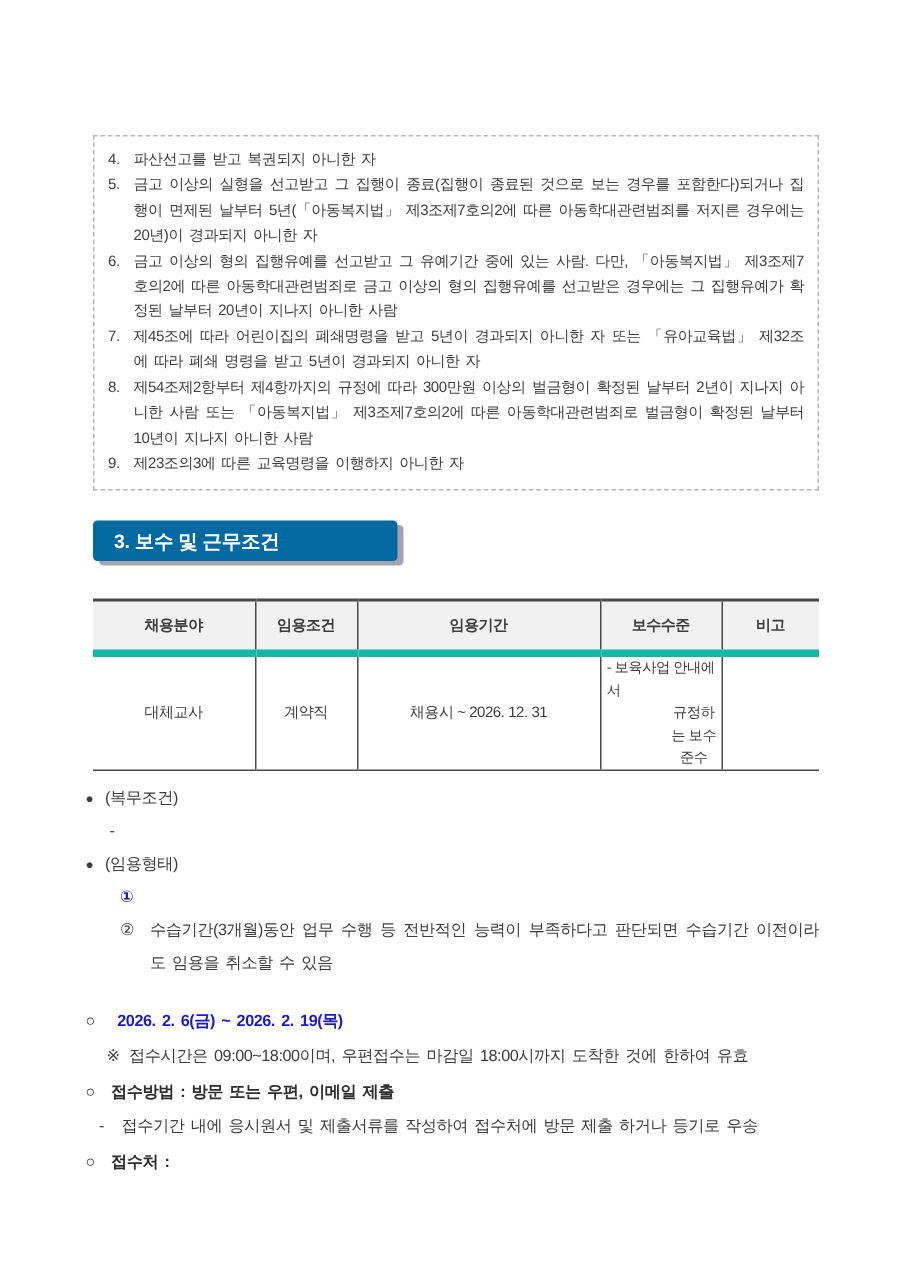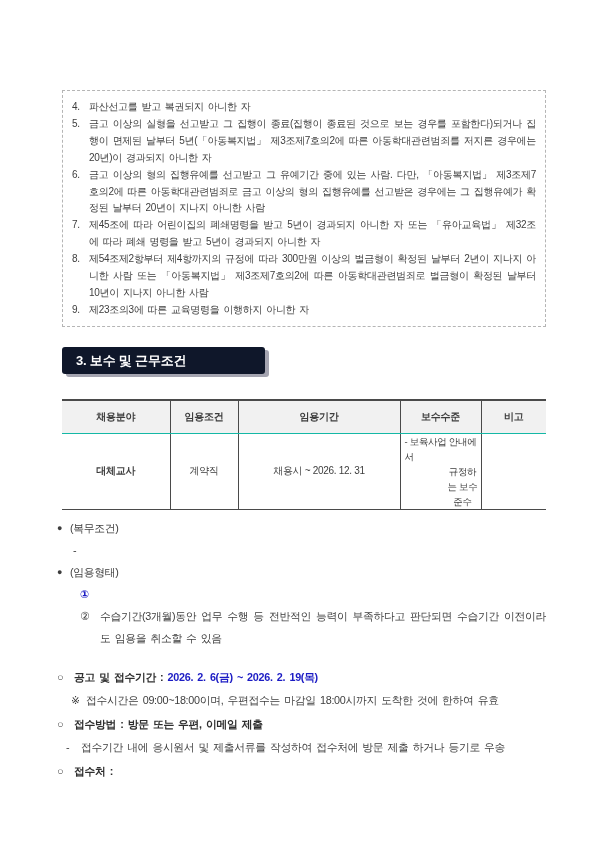--- a/index.html
+++ b/index.html
@@ -26,21 +26,21 @@
     letter-spacing:-0.3px;
     word-spacing:1.5px;
   }
   .box-item .num{flex:none;width:19px;padding-left:2px;box-sizing:border-box;}
   .box-item .txt{flex:1;text-align:justify;}
   
   .section-bar{
     margin-left:62px;
     width:203px;height:27px;
     box-sizing:border-box;
-    background:#0f172a;
+    background:#0369a1;
     border-radius:3px;
     color:#ffffff;
     font-weight:bold;
     font-size:13px;
     line-height:27px;
     padding-left:14px;
     letter-spacing:-0.2px;
     box-shadow:4px 3px 0 #a4a4b0;
   }
   .bar-pay{margin-top:20px;}
@@ -52,33 +52,33 @@
     border-collapse:collapse;
     table-layout:fixed;
     font-size:10px;
     letter-spacing:-0.3px;
   }
   .pay-table th{
     background:#f1f1f1;
     font-weight:bold;
     height:32px;
     border-top:2px solid #4a4a4a;
-    border-bottom:1px solid #14b8a6;
+    border-bottom:5px solid #14b8a6;
     text-align:center;
     padding:0 2px;
   }
   .pay-table td{
     height:49px;
     border-bottom:1.5px solid #4a4a4a;
     text-align:center;
     vertical-align:middle;
     padding:0 2px;
   }
   .pay-table th + th, .pay-table td + td{border-left:1px solid #4a4a4a;}
-  .cell-field{font-weight:bold;}
+  .cell-field{font-weight:normal;}
   .cell-pay{font-size:9.5px;line-height:15px;padding:0 2px;}
   .cell-pay .l1{text-align:left;padding-left:2px;}
   .cell-pay .l2{text-align:center;margin-left:44px;}
   
   .bullets{margin:7px 54px 0 0;font-size:10.8px;letter-spacing:-0.3px;word-spacing:1.5px;}
   .b-line{display:flex;line-height:22px;}
   .b-bullet{flex:none;width:13px;text-align:left;font-size:9px;line-height:22px;}
   .lvl0{padding-left:57px;}
   .lvl1{padding-left:73px;}
   .lvl2{padding-left:80px;}
@@ -175,21 +175,20 @@
     <div class="b-line lvl2">
       <span class="c-marker">②</span>
       <span class="c-text">수습기간(3개월)동안 업무 수행 등 전반적인 능력이 부족하다고 판단되면 수습기간 이전이라도 임용을 취소할 수 있음</span>
     </div>
   </div>
 
 
   <div class="apply-lines">
     <div class="a-line a-main">
       <span class="a-marker">○</span>
-      <span>공고 및 접수기간 :</span>
       <span>&nbsp;</span>
       <span class="blue">2026. 2. 6(금) ~ 2026. 2. 19(목)</span>
     </div>
     <div class="a-line a-note">
       <span class="a-marker">※</span>
       <span>접수시간은 09:00~18:00이며, 우편접수는 마감일 18:00시까지 도착한 것에 한하여 유효</span>
     </div>
     <div class="a-line a-main">
       <span class="a-marker">○</span>
       <span>접수방법 :</span>

